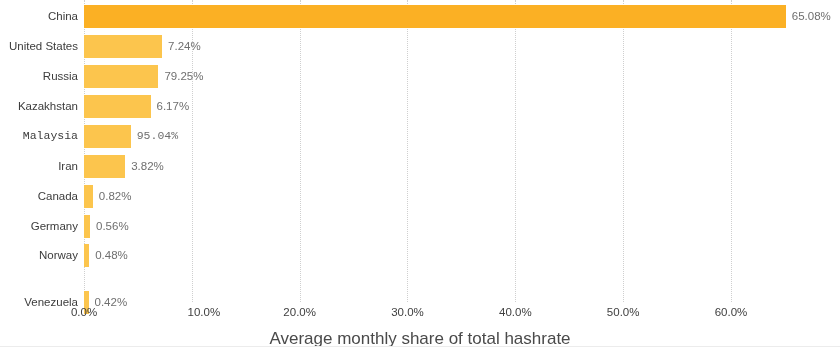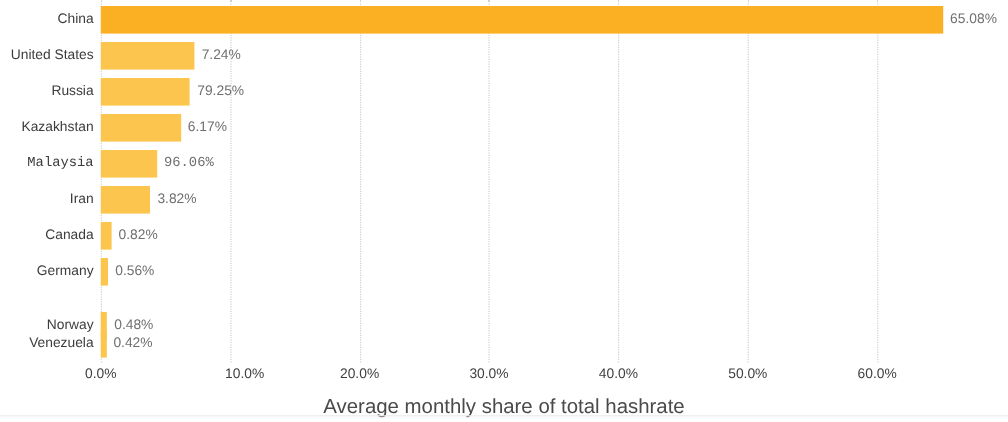--- a/index.html
+++ b/index.html
@@ -157,43 +157,43 @@
         <div class="val-label" style="left: 164.403px;">79.25%</div>
       </div>
       <div class="row" style="top: 91px;">
         <div class="cat-label">Kazakhstan</div>
         <div class="bar" style="width: 66.5311px;"></div>
         <div class="val-label" style="left: 156.531px;">6.17%</div>
       </div>
       <div class="row" style="top: 121px; font-family: Liberation Mono, monospace;">
         <div class="cat-label">Malaysia</div>
         <div class="bar" style="width: 46.6904px;"></div>
-        <div class="val-label" style="left: 136.69px;">96.06%</div>
+        <div class="val-label" style="left: 136.69px;">95.04%</div>
       </div>
       <div class="row" style="top: 151px;">
         <div class="cat-label">Iran</div>
         <div class="bar" style="width: 41.1911px;"></div>
         <div class="val-label" style="left: 131.191px;">3.82%</div>
       </div>
       <div class="row" style="top: 181px;">
         <div class="cat-label">Canada</div>
         <div class="bar" style="width: 8.84206px;"></div>
         <div class="val-label" style="left: 98.8421px;">0.82%</div>
       </div>
       <div class="row" style="top: 211px;">
         <div class="cat-label">Germany</div>
         <div class="bar" style="width: 6.03848px;"></div>
         <div class="val-label" style="left: 96.0385px;">0.56%</div>
       </div>
-      <div class="row" style="top: 256px;">
+      <div class="row" style="top: 240px;">
         <div class="cat-label">Norway</div>
         <div class="bar" style="width: 5.17584px;"></div>
         <div class="val-label" style="left: 95.1758px;">0.48%</div>
       </div>
-      <div class="row" style="top: 271px;">
+      <div class="row" style="top: 287px;">
         <div class="cat-label">Venezuela</div>
         <div class="bar" style="width: 4.52886px;"></div>
         <div class="val-label" style="left: 94.5289px;">0.42%</div>
       </div>
     </div>
 
   <div class="xaxis" id="xaxis">
       <div class="xtick" style="left: 84px;">0.0%</div>
       <div class="xtick" style="left: 191.83px; margin-left: 12px;">10.0%</div>
       <div class="xtick" style="left: 299.66px;">20.0%</div>

